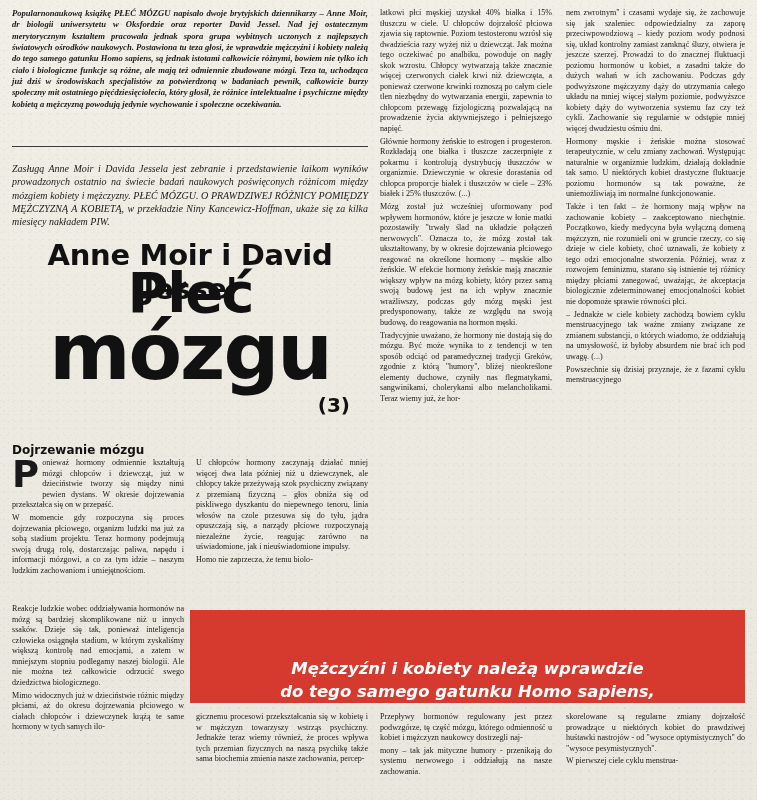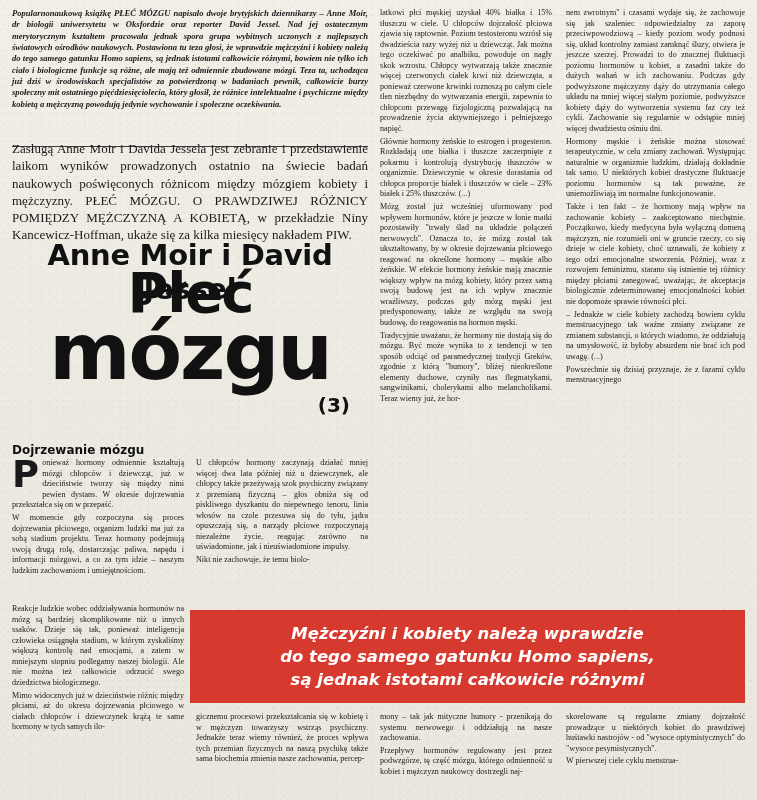--- a/index.html
+++ b/index.html
@@ -59,24 +59,25 @@
 
   .intro-rule {
     position: absolute;
     left: 12px;
     top: 146px;
     width: 356px;
     height: 1px;
     background: #3a3a3a;
   }
   .intro2 {
-    top: 140px;
-    left: 12px;
-    width: 356px;
-    font-size: 13px;
+    top: 162px;
+    left: 12px;
+    width: 356px;
+    font-style: italic;
+    font-size: 10px;
     line-height: 1.33;
     text-align: justify;
   }
 
   
   .authors {
     position: absolute;
     left: 12px;
     top: 238px;
     width: 356px;
@@ -148,21 +149,21 @@
     height: 93px;
     background: #d63a2f;
     color: #ffffff;
     font-family: "DejaVu Sans", sans-serif;
     font-weight: 700;
     font-style: italic;
     font-size: 16.5px;
     line-height: 1.40;
     text-align: center;
     display: flex;
-    align-items: center;
+    align-items: flex-end;
     justify-content: center;
     padding: 0 10px;
     box-sizing: border-box;
   }
   .quote-band .qline { display: block; }
 </style>
 </head>
 <body>
 
 <div class="page">
@@ -192,21 +193,21 @@
     <p class="dropcap">Ponieważ hormony odmiennie kształtują mózgi chłopców i dziewcząt, już w dzieciństwie tworzy się między nimi pewien dystans. W okresie dojrzewania przekształca się on w przepaść.</p>
     <p>W momencie gdy rozpoczyna się proces dojrzewania płciowego, organizm ludzki ma już za sobą stadium projektu. Teraz hormony podejmują swoją drugą rolę, dostarczając paliwa, napędu i informacji mózgowi, a co za tym idzie – naszym ludzkim zachowaniom i umiejętnościom.</p>
   </div>
   <div class="col c1" style="top:604px; height:125px;">
     <p>Reakcje ludzkie wobec oddziaływania hormonów na mózg są bardziej skomplikowane niż u innych ssaków. Dzieje się tak, ponieważ inteligencja człowieka osiągnęła stadium, w którym zyskaliśmy większą kontrolę nad emocjami, a zatem w mniejszym stopniu podlegamy naszej biologii. Ale nie można też całkowicie odrzucić swego dziedzictwa biologicznego.</p>
     <p>Mimo widocznych już w dzieciństwie różnic między płciami, aż do okresu dojrzewania płciowego w ciałach chłopców i dziewczynek krążą te same hormony w tych samych ilo-</p>
   </div>
 
   <div class="col c2" style="top:458px;">
     <p>U chłopców hormony zaczynają działać mniej więcej dwa lata później niż u dziewczynek, ale chłopcy także przeżywają szok psychiczny związany z przemianą fizyczną – głos obniża się od piskliwego dyszkantu do niepewnego tenoru, linia włosów na czole przesuwa się do tyłu, jądra opuszczają się, a narządy płciowe rozpoczynają niezależne życie, reagując zarówno na uświadomione, jak i nieuświadomione impulsy.</p>
-    <p>Nikt nie zachowuje, że temu biolo-</p>
+    <p>Homo nie zaprzecza, że temu biolo-</p>
   </div>
 
   <div class="col c3" style="top:8px;">
     <p>latkowi płci męskiej uzyskał 40% białka i 15% tłuszczu w ciele. U chłopców dojrzałość płciowa zjawia się raptownie. Poziom testosteronu wzrósł się dwadzieścia razy wyżej niż u dziewcząt. Jak można tego oczekiwać po analbiku, powoduje on nagły skok wzrostu. Chłopcy wytwarzają także znacznie więcej czerwonych ciałek krwi niż dziewczęta, a ponieważ czerwone krwinki roznoszą po całym ciele tlen niezbędny do wytwarzania energii, zapewnia to chłopcom przewagę fizjologiczną pozwalającą na prowadzenie życia aktywniejszego i pełniejszego napięć.</p>
     <p>Głównie hormony żeńskie to estrogen i progesteron. Rozkładają one białka i tłuszcze zaczerpnięte z pokarmu i kontrolują dystrybucję tłuszczów w organizmie. Dziewczynie w okresie dorastania od chłopca proporcje białek i tłuszczów w ciele – 23% białek i 25% tłuszczów. (...)</p>
     <p>Mózg został już wcześniej uformowany pod wpływem hormonów, które je jeszcze w łonie matki pozostawiły "trwały ślad na układzie połączeń nerwowych". Oznacza to, że mózg został tak ukształtowany, by w okresie dojrzewania płciowego reagować na określone hormony – męskie albo żeńskie. W efekcie hormony żeńskie mają znacznie większy wpływ na mózg kobiety, który przez samą swoją budowę jest na ich wpływ znacznie wrażliwszy, podczas gdy mózg męski jest predysponowany, także ze względu na swoją budowę, do reagowania na hormon męski.</p>
     <p>Tradycyjnie uważano, że hormony nie dostają się do mózgu. Być może wynika to z tendencji w ten sposób odciąć od paramedycznej tradycji Greków, zgodnie z którą "humory", bliżej nieokreślone elementy duchowe, czyniły nas flegmatykami, sangwinikami, cholerykami albo melancholikami. Teraz wiemy już, że hor-</p>
   </div>
 
   <div class="col c4" style="top:8px;">
@@ -214,28 +215,27 @@
     <p>Hormony męskie i żeńskie można stosować terapeutycznie, w celu zmiany zachowań. Występując naturalnie w organizmie ludzkim, działają dokładnie tak samo. U niektórych kobiet drastyczne fluktuacje poziomu hormonów są tak poważne, że uniemożliwiają im normalne funkcjonowanie.</p>
     <p>Także i ten fakt – że hormony mają wpływ na zachowanie kobiety – zaakceptowano niechętnie. Początkowo, kiedy medycyna była wyłączną domeną mężczyzn, nie rozumieli oni w gruncie rzeczy, co się dzieje w ciele kobiety, choć uznawali, że kobiety z tego odzi emocjonalne stworzenia. Później, wraz z rozwojem feminizmu, starano się istnienie tej różnicy między płciami zanegować, uważając, że akceptacja biologicznie zdeterminowanej emocjonalności kobiet nie dopomoże sprawie równości płci.</p>
     <p>– Jednakże w ciele kobiety zachodzą bowiem cyklu menstruacyjnego tak ważne zmiany związane ze zmianem substancji, o których wiadomo, że oddziałują na umysłowość, iż byłoby absurdem nie brać ich pod uwagę. (...)</p>
     <p>Powszechnie się dzisiaj przyznaje, że z fazami cyklu menstruacyjnego</p>
   </div>
 
   <div class="quote-band">
     <div>
       <span class="qline">Mężczyźni i kobiety należą wprawdzie</span>
       <span class="qline">do tego samego gatunku Homo sapiens,</span>
-      <span class="qline">są jednak istotami całkowicie różnymi</span>
     </div>
   </div>
 
   <div class="col c2" style="top:712px;">
     <p>gicznemu procesowi przekształcania się w kobietę i w mężczyzn towarzyszy wstrząs psychiczny. Jednakże teraz wiemy również, że proces wpływa tych przemian fizycznych na naszą psychikę także sama biochemia zmienia nasze zachowania, percep-</p>
   </div>
   <div class="col c3" style="top:712px;">
+    <p>Przepływy hormonów regulowany jest przez podwzgórze, tę część mózgu, którego odmienność u kobiet i mężczyzn naukowcy dostrzegli naj-</p>
     <p>mony – tak jak mityczne humory - przenikają do systemu nerwowego i oddziałują na nasze zachowania.</p>
-    <p>Przepływy hormonów regulowany jest przez podwzgórze, tę część mózgu, którego odmienność u kobiet i mężczyzn naukowcy dostrzegli naj-</p>
   </div>
   <div class="col c4" style="top:712px;">
     <p>skorelowane są regularne zmiany dojrzałość prowadzące u niektórych kobiet do prawdziwej huśtawki nastrojów - od "wysoce optymistycznych" do "wysoce pesymistycznych".</p>
     <p>W pierwszej ciele cyklu menstrua-</p>
   </div>
 </div>
 
 </body></html>

